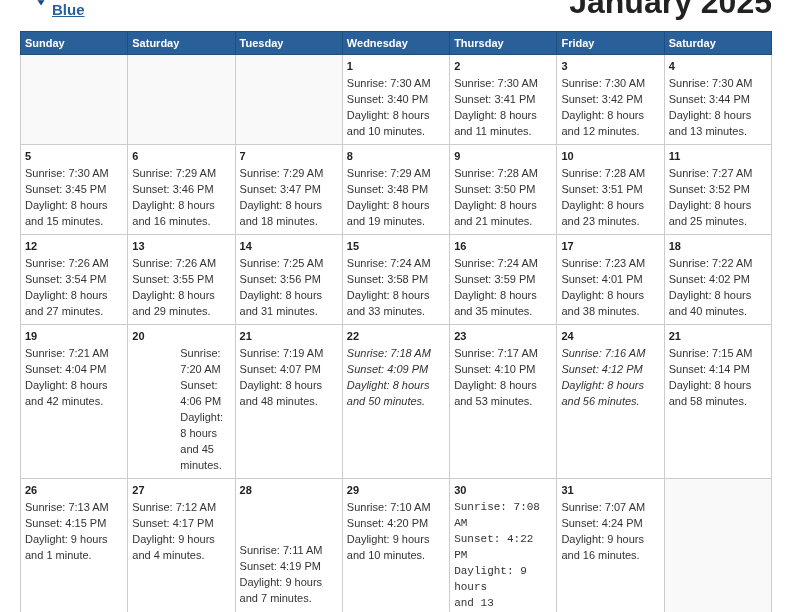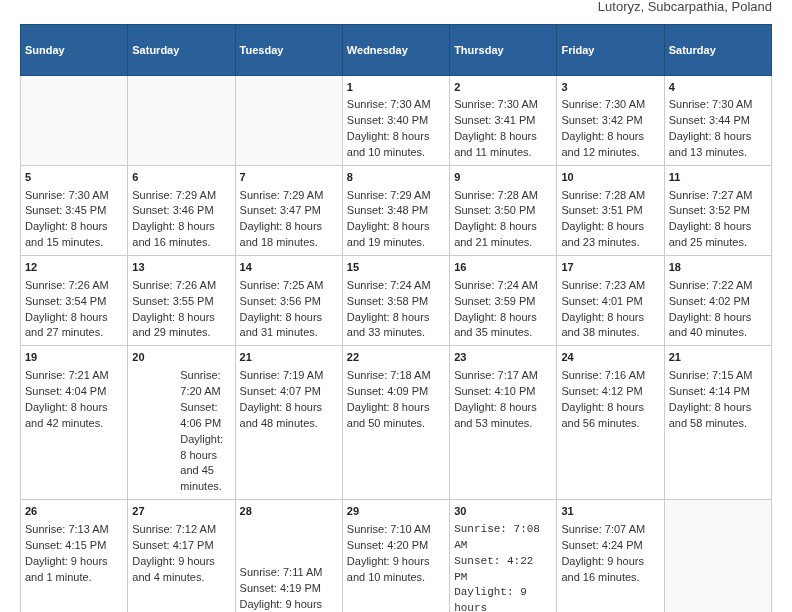--- a/index.html
+++ b/index.html
@@ -67,21 +67,21 @@
       border: 1px solid #ccc;
       border-collapse: collapse;
       width: 100%;
       table-layout: fixed;
     }
     .calendar th {
       background: #2a6099;
       color: #fff;
       font-size: 11px;
       font-weight: bold;
-      padding: 19px 4px;
+      padding: 5px 4px;
       text-align: left;
       border: 1px solid #1e4f7a;
     }
     .calendar td {
       vertical-align: top;
       padding: 4px 4px;
       border: 1px solid #ccc;
       font-size: 9.5px;
       color: #333;
       line-height: 1.4;
@@ -117,21 +117,20 @@
         <polygon points="20,4 28,14 20,14" fill="#2a6099"></polygon>
         <polygon points="20,14 28,14 24,20" fill="#1a4a79"></polygon>
       </svg>
       <div class="logo-text">
         <span class="logo-general">General</span>
         <span class="logo-blue">Blue</span>
       </div>
     </div>
     <div class="title-block">
       <div class="month-title">January 2025</div>
-      <div class="subtitle">Lutoryz, Subcarpathia, Poland</div>
     </div>
   </div>
 
   <table class="calendar">
     <thead>
       <tr>
         <th>Sunday</th>
         <th>Saturday</th>
         <th>Tuesday</th>
         <th>Wednesday</th>
@@ -293,35 +292,35 @@
           </td>
           <td>
             <span class="day-num">21</span>
             <div class="day-info" style="white-space: pre-line;">Sunrise: 7:19 AM
 Sunset: 4:07 PM
 Daylight: 8 hours
 and 48 minutes.</div>
           </td>
           <td>
             <span class="day-num">22</span>
-            <div class="day-info" style="white-space: pre-line;">Sunrise: 7:18 AM
+            <div class="day-info" style="white-space: pre-line; font-style: italic;">Sunrise: 7:18 AM
 Sunset: 4:09 PM
 Daylight: 8 hours
 and 50 minutes.</div>
           </td>
           <td>
             <span class="day-num">23</span>
             <div class="day-info" style="white-space: pre-line;">Sunrise: 7:17 AM
 Sunset: 4:10 PM
 Daylight: 8 hours
 and 53 minutes.</div>
           </td>
           <td>
             <span class="day-num">24</span>
-            <div class="day-info" style="white-space: pre-line;">Sunrise: 7:16 AM
+            <div class="day-info" style="white-space: pre-line; font-style: italic;">Sunrise: 7:16 AM
 Sunset: 4:12 PM
 Daylight: 8 hours
 and 56 minutes.</div>
           </td>
           <td>
             <span class="day-num">21</span>
             <div class="day-info" style="white-space: pre-line;">Sunrise: 7:15 AM
 Sunset: 4:14 PM
 Daylight: 8 hours
 and 58 minutes.</div>

